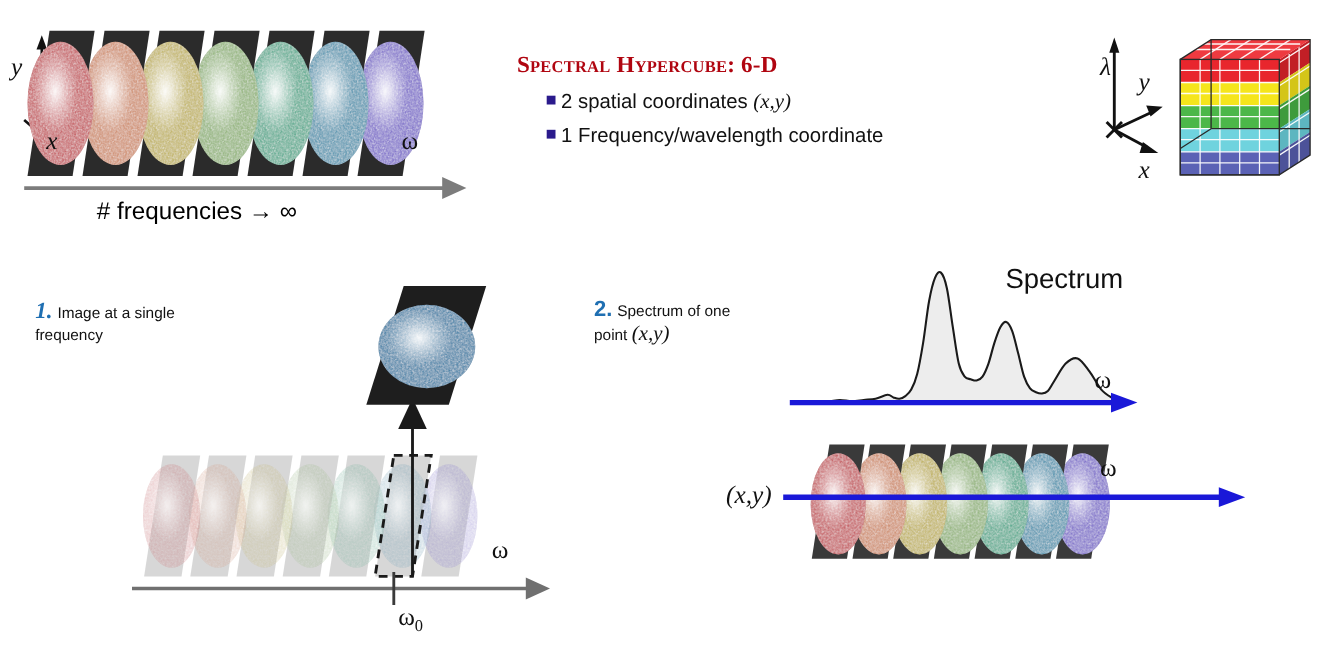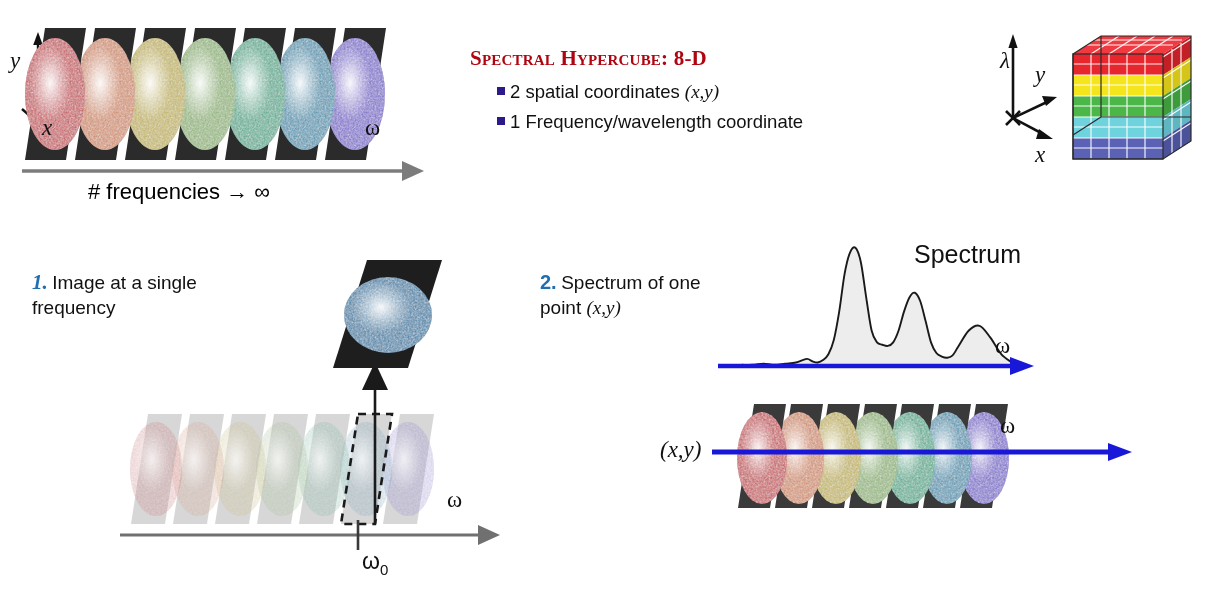--- a/index.html
+++ b/index.html
@@ -9,26 +9,26 @@
   #stage{position:absolute;left:0;top:0;width:1206px;height:589px;}
   svg{display:block;overflow:visible;}
 
   .txt-title{font-family:"Liberation Serif",serif;font-weight:bold;color:#B00510;
              font-variant:small-caps;font-size:21px;letter-spacing:.2px;white-space:nowrap;}
   .bullet-row{display:flex;align-items:baseline;gap:5px;white-space:nowrap;}
   .bsq{width:8px;height:8px;background:#2A1A8C;flex:0 0 auto;position:relative;top:-3px;}
   .btext{font-size:18.5px;color:#111;}
   .mini-it{font-family:"Liberation Serif",serif;font-style:italic;font-size:19px;}
 
-  .callout{font-size:19px;color:#111;line-height:1.32;white-space:pre-line;margin-top:11px;}
+  .callout{font-size:14px;color:#111;line-height:1.32;white-space:pre-line;margin-top:11px;}
   .num-blue-serif{font-family:"Liberation Serif",serif;font-style:italic;font-weight:bold;
                   color:#1F6FB2;font-size:21px;}
   .num-blue-sans{font-weight:bold;color:#1F6FB2;font-size:20px;}
   .greek{font-family:"Liberation Serif",serif;font-size:23px;color:#111;}
-  .greek-sub{font-family:Liberation Sans, sans-serif;font-size:23px;color:#111;}
+  .greek-sub{font-family:Liberation Serif, serif;font-size:23px;color:#111;}
   .greek-sub sub{font-size:15px;}
   .axlbl{font-family:"Liberation Serif",serif;font-style:italic;font-size:23px;color:#111;}
   .spectrum-lbl{font-size:25px;color:#111;}
   .xy-lbl{font-family:"Liberation Serif",serif;font-style:italic;font-size:23px;color:#111;}
   .freqline{font-size:22px;color:#000000;white-space:nowrap;}
 </style>
 </head>
 <body>
 
 <div id="stage">
@@ -127,21 +127,21 @@
       </g>
     </svg>
   </div>
 
   <div class="abs axlbl" style="left:10px;top:48px;">y</div>
   <div class="abs axlbl" style="left:42px;top:115px;">x</div>
   <div class="abs greek" style="left:365px;top:115px;">ω</div>
   <div class="abs freqline" style="left:88px;top:179px;"># frequencies  →  ∞</div>
 
   <div class="abs" style="left:470px;top:46px;width:470px;">
-    <div class="txt-title">Spectral Hypercube: 8-D</div>
+    <div class="txt-title">Spectral Hypercube: 6-D</div>
     <div style="height:10px;"></div>
     <div class="bullet-row" style="margin-left:27px;">
       <div class="bsq"></div>
       <div class="btext"><span>2 spatial coordinates </span><span class="mini-it">(x,y)</span></div>
     </div>
     <div style="height:8px;"></div>
     <div class="bullet-row" style="margin-left:27px;">
       <div class="bsq"></div>
       <div class="btext">1 Frequency/wavelength coordinate</div>
     </div>

